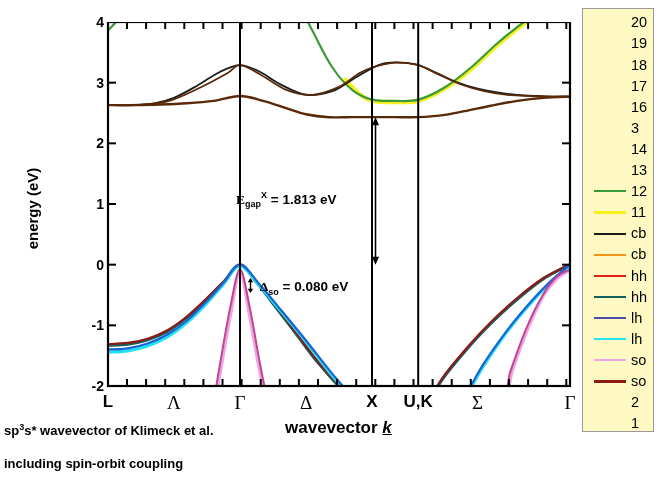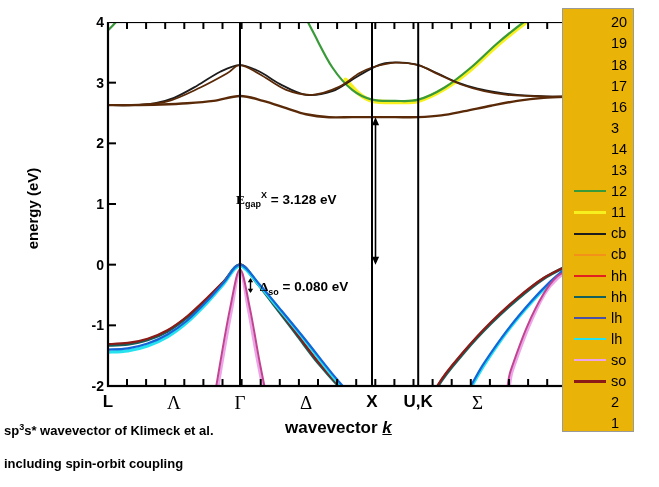--- a/index.html
+++ b/index.html
@@ -39,22 +39,22 @@
 
   
   .footer{position:absolute;font-size:13px;font-weight:bold;white-space:nowrap;}
   .footer sup{font-size:9px;vertical-align:super;}
   #foot1{left:4px;top:422px;}
   #foot2{left:4px;top:456px;}
   #wavevector{position:absolute;left:285px;top:418px;font-size:17px;font-weight:bold;}
   #wavevector .k{font-style:italic;text-decoration:underline;}
 
   
-  #legend{position:absolute;left:562px;top:8px;width:72px;height:424px;
-          border:1px solid #9a9a9a;background:#eab308;box-sizing:border-box;}
+  #legend{position:absolute;left:582px;top:8px;width:72px;height:424px;
+          border:1px solid #9a9a9a;background:#fef9c3;box-sizing:border-box;}
   .legrow{position:absolute;left:0;width:70px;height:21.2px;
           display:flex;align-items:center;justify-content:flex-end;}
   .legline{width:32px;height:0;border-top-width:2px;border-top-style:solid;
            margin-right:5px;}
   .legline.blank{border-top-color:transparent;}
   .leglabel{font-size:14.5px;line-height:1;min-width:22px;text-align:left;
             font-family:"Liberation Sans",sans-serif;}
 </style>
 </head>
 <body>
@@ -176,21 +176,21 @@
       <div class="xtick serif" style="left: 174px; top: 0px;">Λ</div>
       <div class="xtick serif" style="left: 240px; top: 0px;">Γ</div>
       <div class="xtick serif" style="left: 306px; top: 0px;">Δ</div>
       <div class="xtick" style="left: 372px; top: 0px;">X</div>
       <div class="xtick" style="left: 418.2px; top: 0px;">U,K</div>
       <div class="xtick serif" style="left: 477.6px; top: 0px;">Σ</div>
       <div class="xtick serif" style="left: 570px; top: 0px;">Γ</div>
     </div>
 
   <div class="anno" id="anno-gap" style="left:236px;top:190px;">
-    <span class="sym">E</span><sub>gap</sub><sup>X</sup><span> = 3.128 eV</span>
+    <span class="sym">E</span><sub>gap</sub><sup>X</sup><span> = 1.813 eV</span>
   </div>
 
   <div class="anno" id="anno-so" style="left:245px;top:278px;">
     <svg width="11" height="15" viewBox="0 0 11 15" style="vertical-align:-2px">
       <line x1="5.5" y1="1" x2="5.5" y2="14" stroke="#000" stroke-width="1.4"></line>
       <polygon points="5.5,0 2.8,4.2 8.2,4.2" fill="#000"></polygon>
       <polygon points="5.5,15 2.8,10.8 8.2,10.8" fill="#000"></polygon>
     </svg>
     <span class="sym">Δ</span><sub>so</sub><span> = 0.080 eV</span>
   </div>

